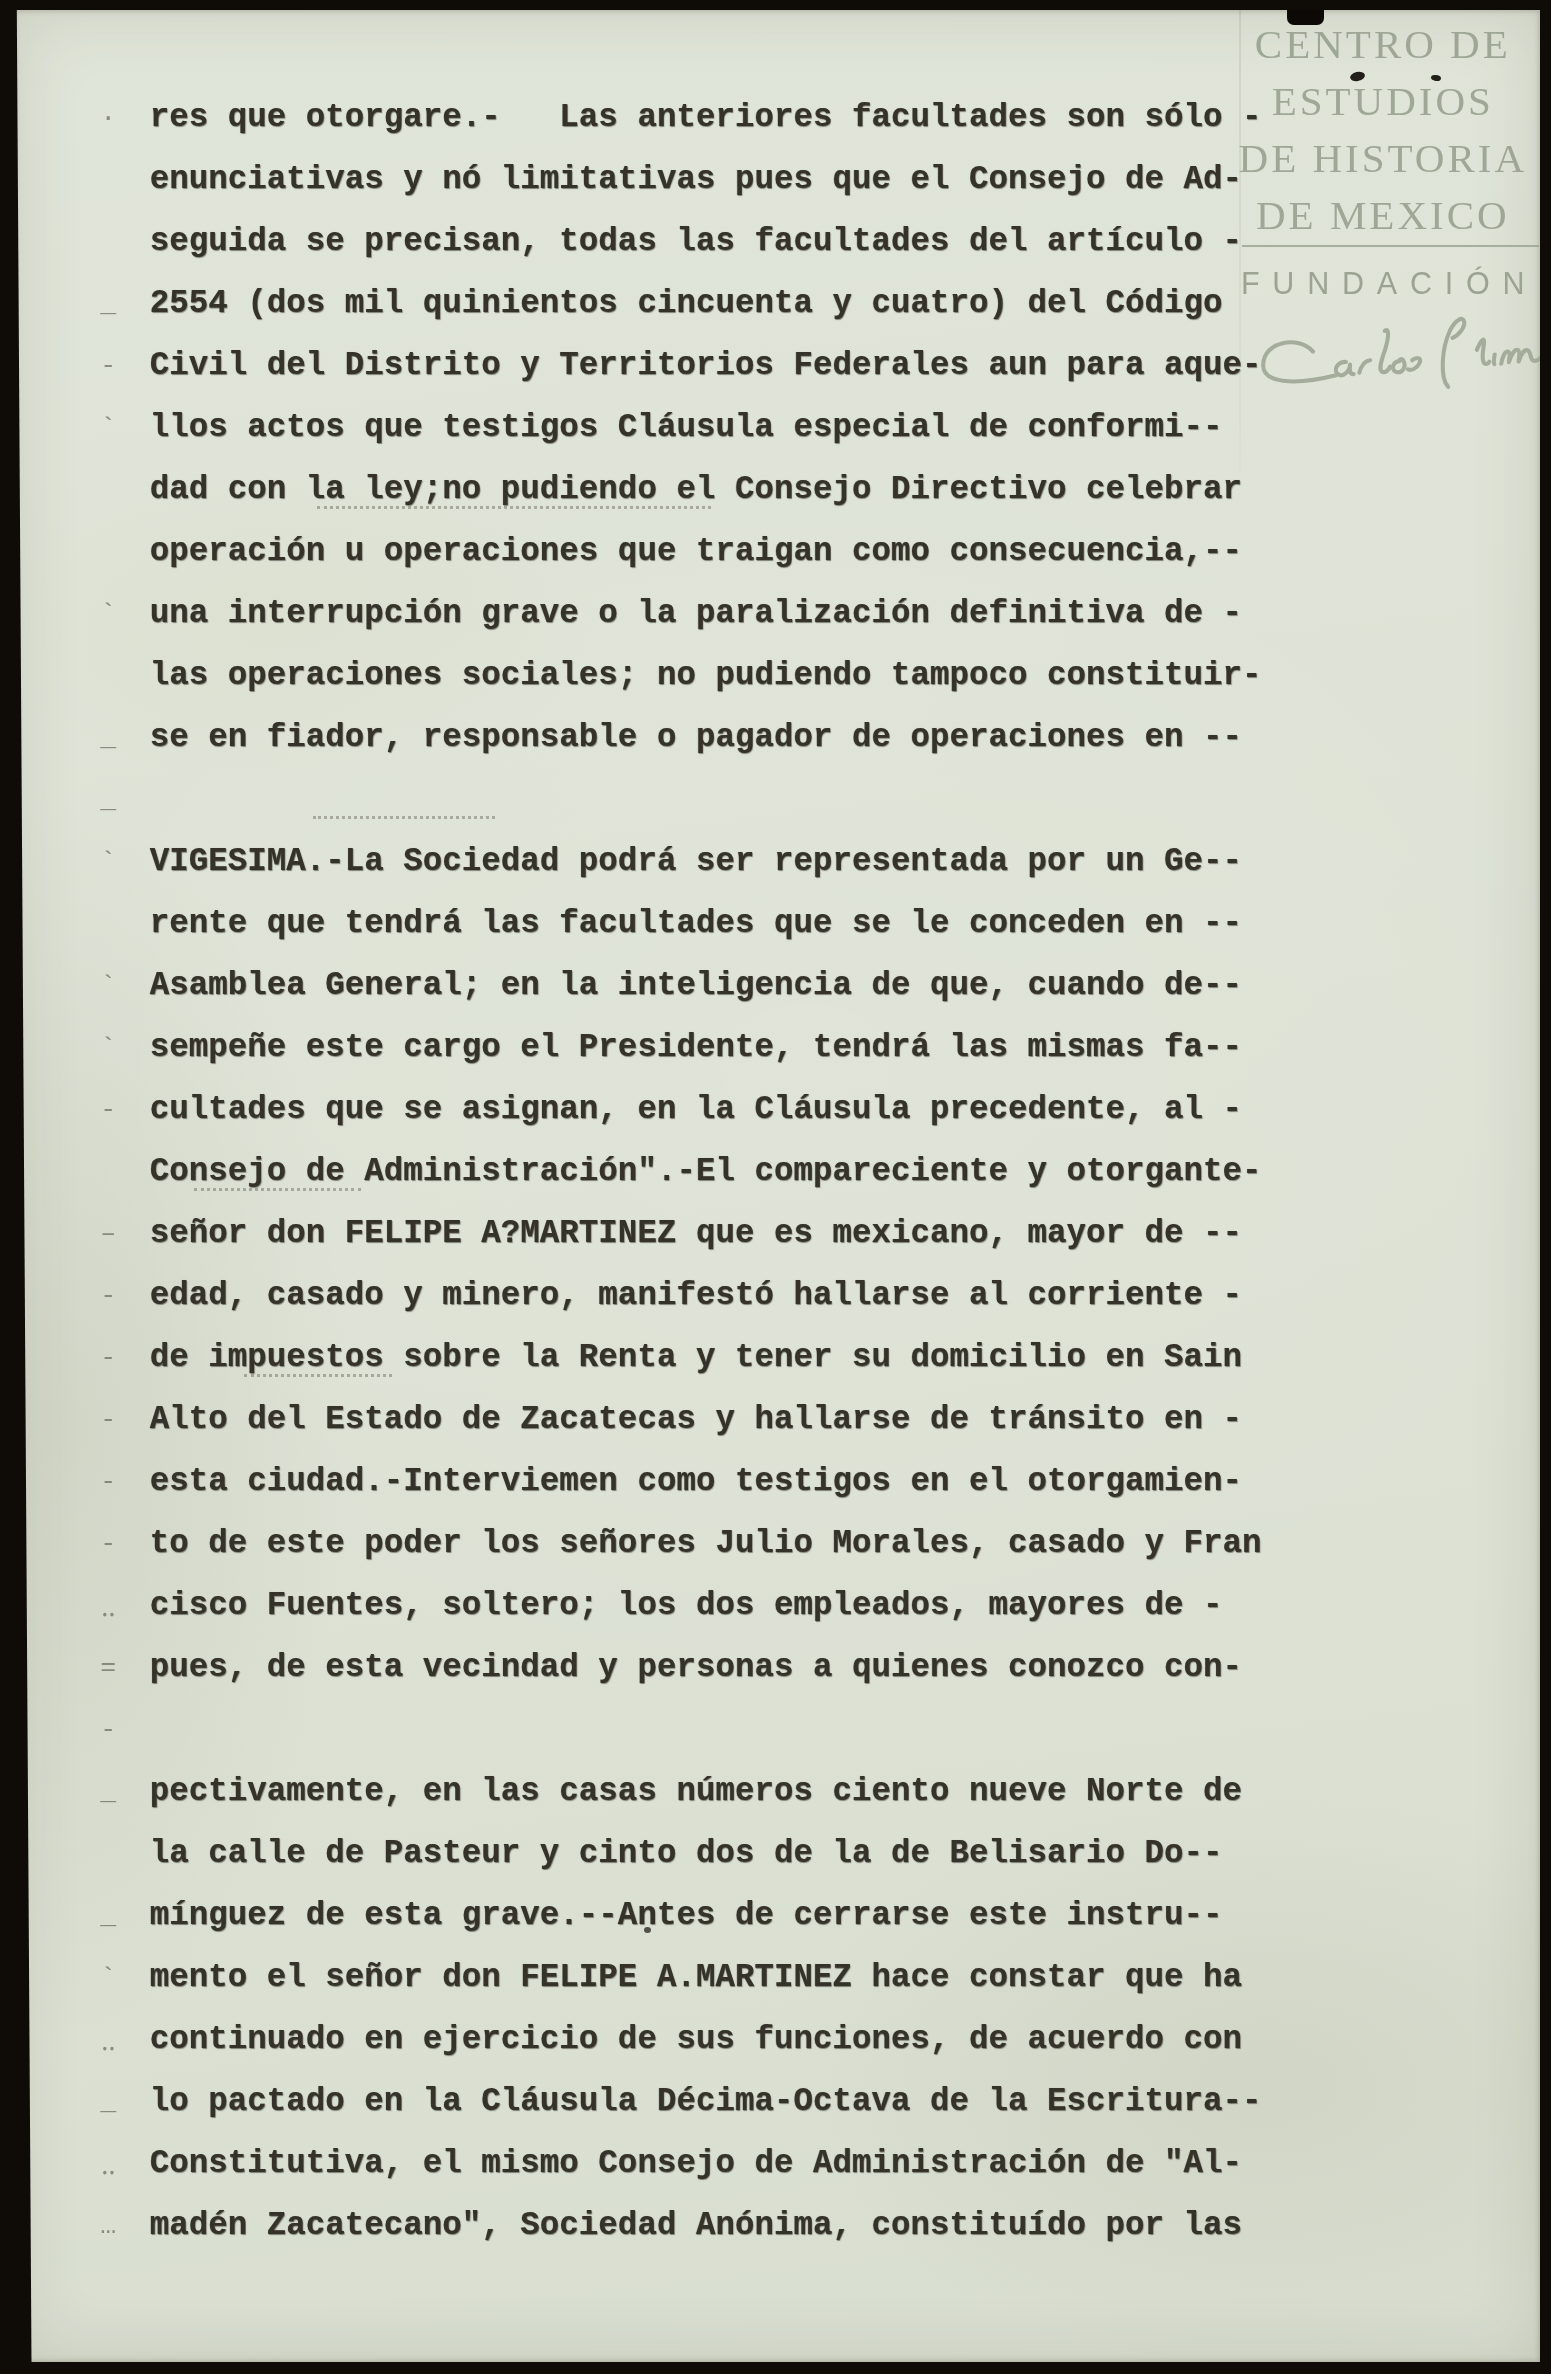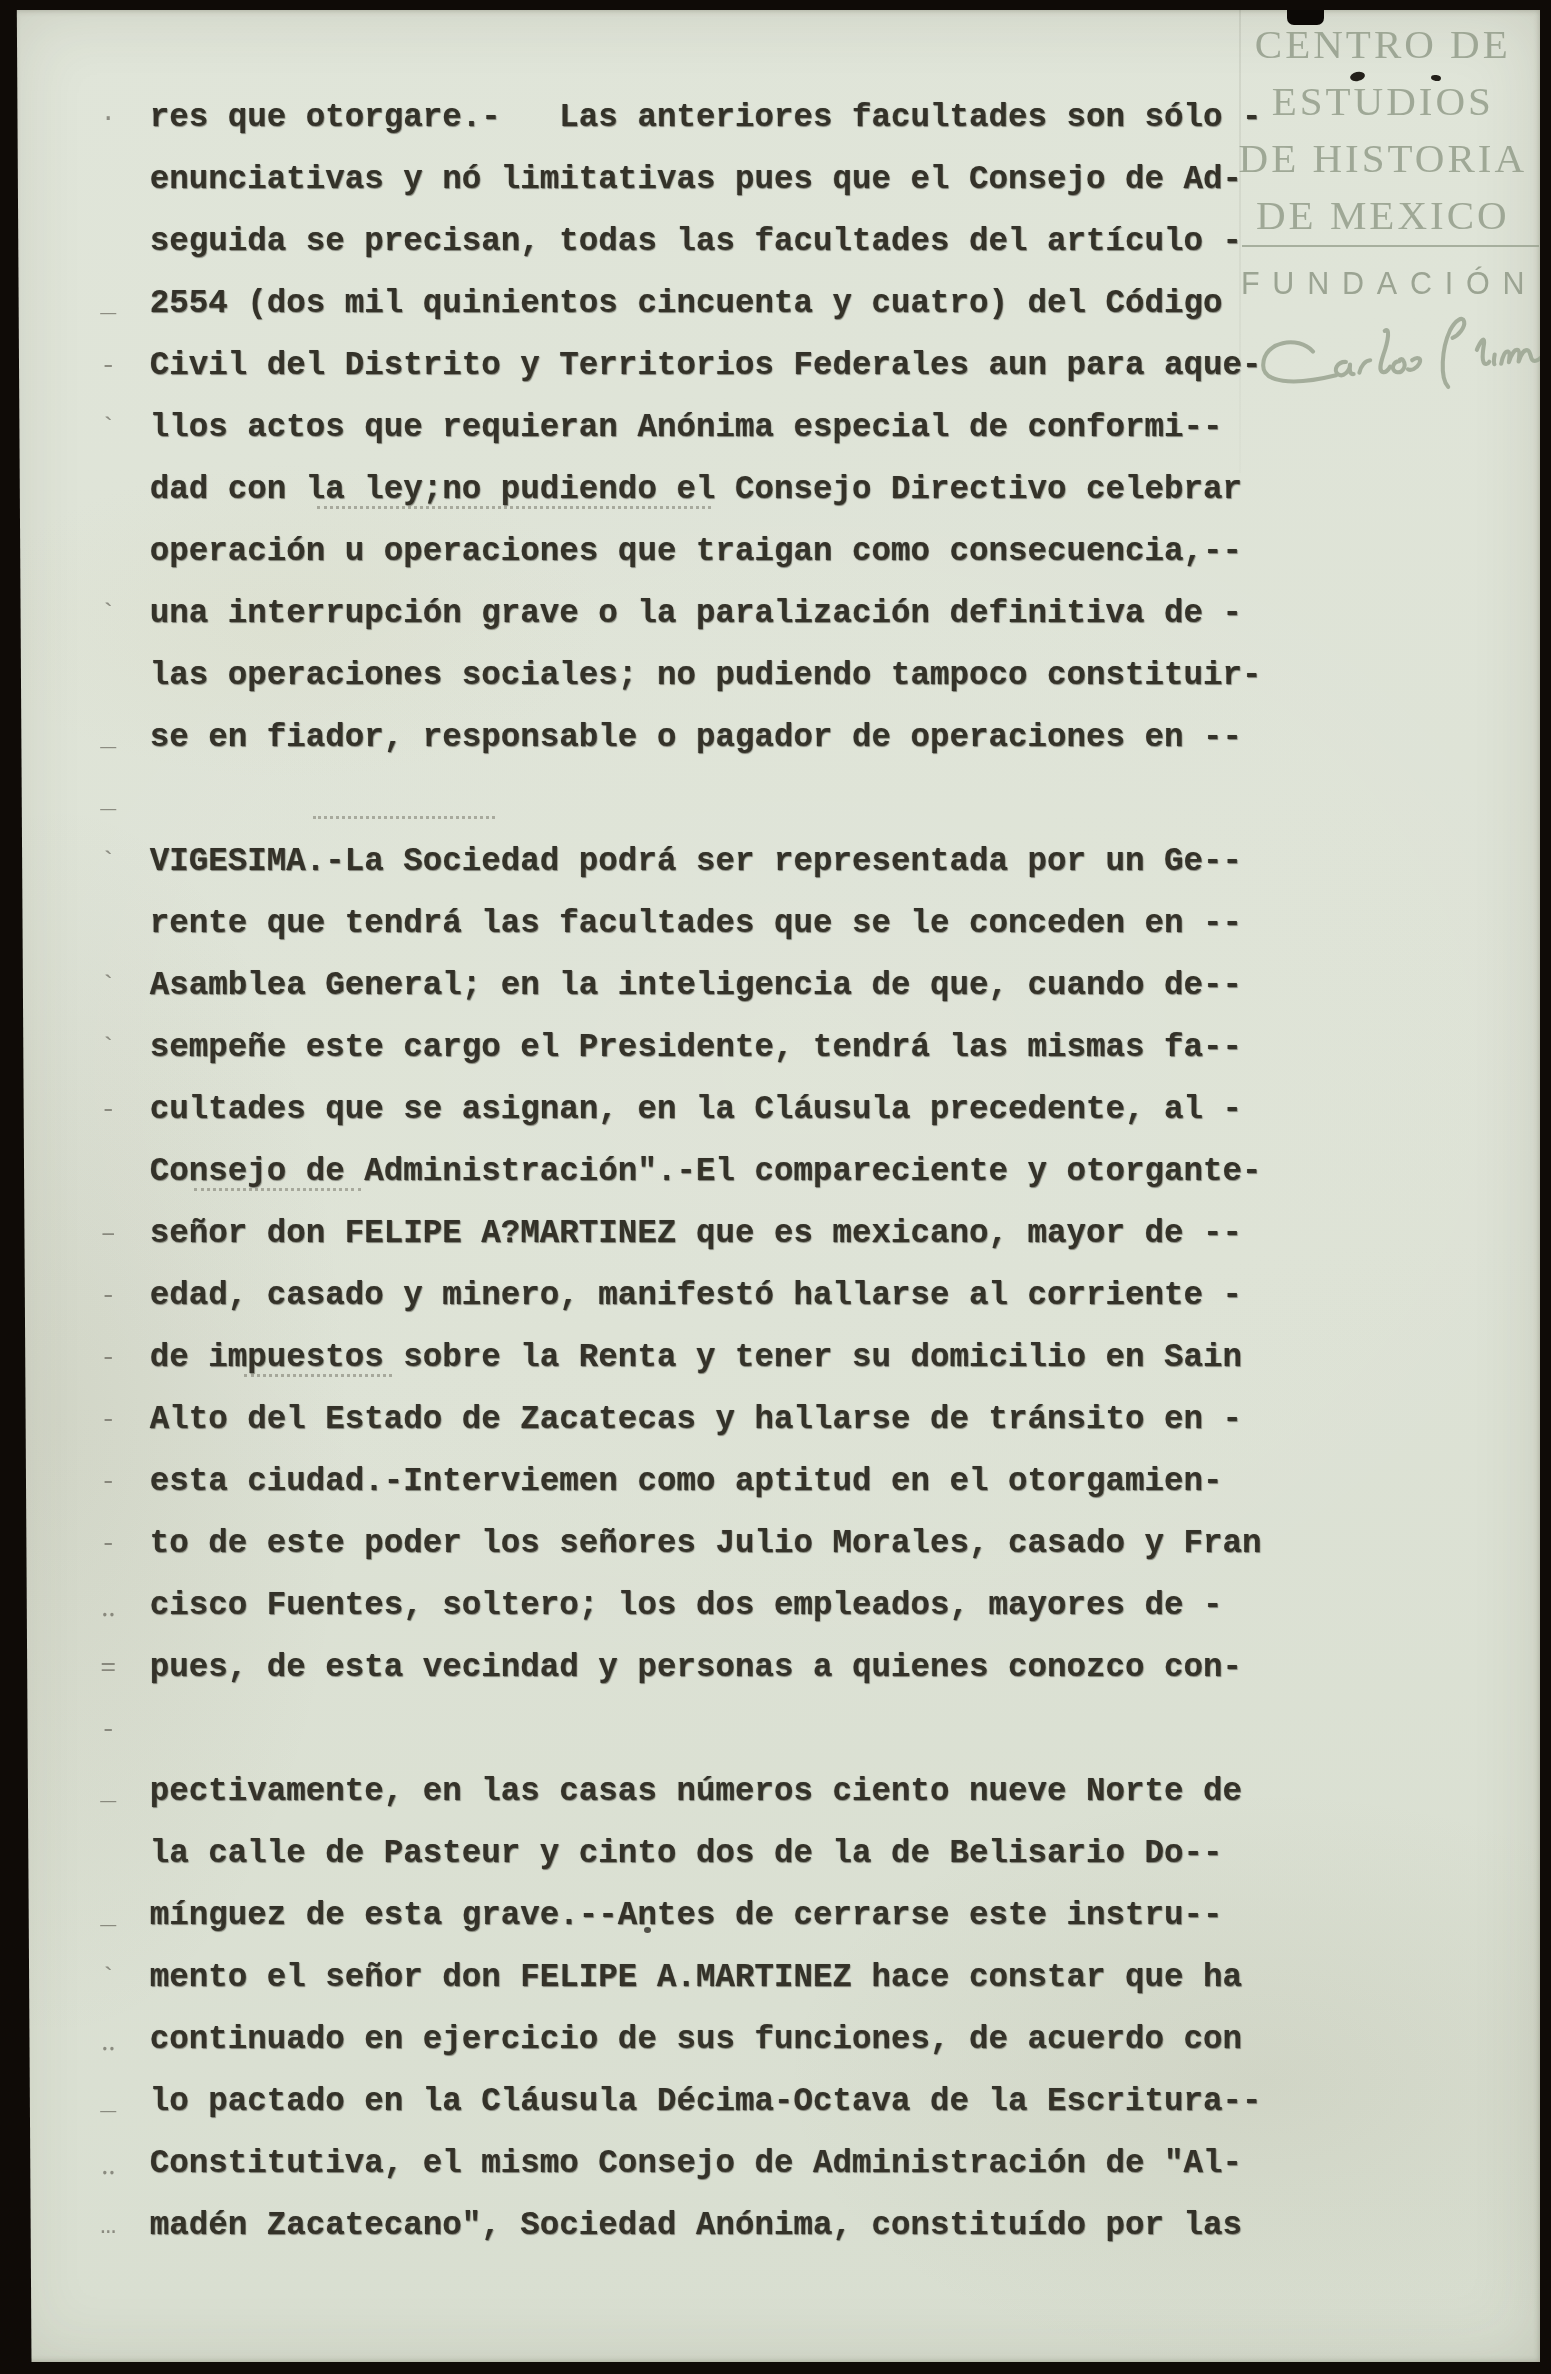--- a/index.html
+++ b/index.html
@@ -143,21 +143,21 @@
 
       <div class="line">
         <span class="mark">-</span>
         
         <span class="txt">Civil del Distrito y Territorios Federales aun para aque-</span>
       </div>
 
       <div class="line">
         <span class="mark">`</span>
         
-        <span class="txt">llos actos que requieran Anónima especial de conformi--</span>
+        <span class="txt">llos actos que testigos Cláusula especial de conformi--</span>
       </div>
 
       <div class="line">
         <span class="mark"></span>
         <span class="pencil" style="display: block; left: 167px; width: 394px;"></span>
         <span class="txt">dad con la ley;no pudiendo el Consejo Directivo celebrar</span>
       </div>
 
       <div class="line">
         <span class="mark"></span>
@@ -244,21 +244,21 @@
 
       <div class="line">
         <span class="mark">-</span>
         
         <span class="txt">Alto del Estado de Zacatecas y hallarse de tránsito en -</span>
       </div>
 
       <div class="line">
         <span class="mark">-</span>
         
-        <span class="txt">esta ciudad.-Interviemen como aptitud en el otorgamien-</span>
+        <span class="txt">esta ciudad.-Interviemen como testigos en el otorgamien-</span>
       </div>
 
       <div class="line">
         <span class="mark">-</span>
         
         <span class="txt">to de este poder los señores Julio Morales, casado y Fran</span>
       </div>
 
       <div class="line">
         <span class="mark">‥</span>

